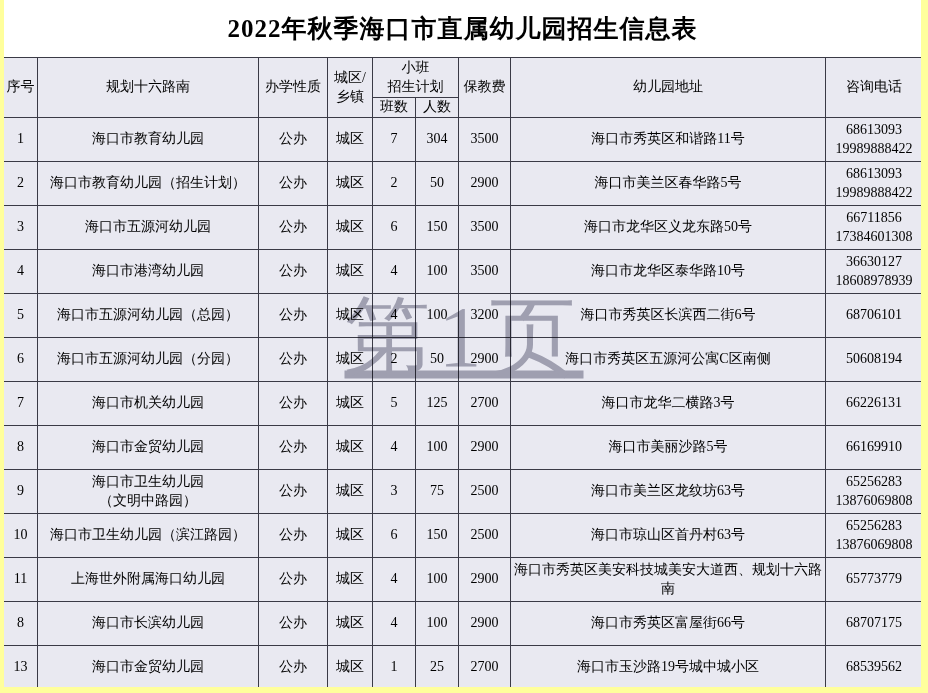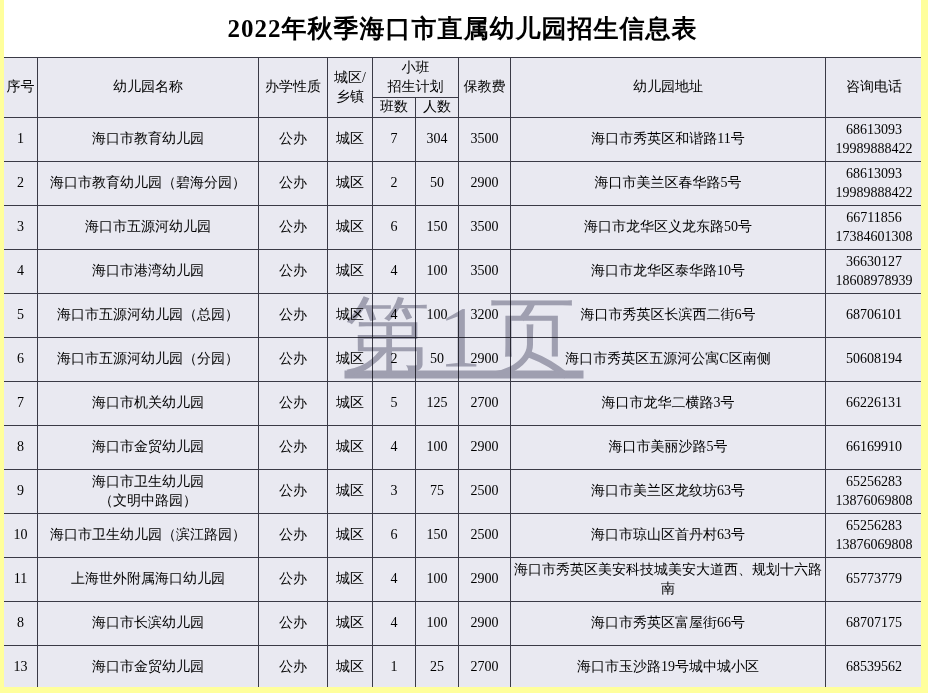--- a/index.html
+++ b/index.html
@@ -91,21 +91,21 @@
       <col style="width:45px">
         <col style="width:43px">
         <col style="width:43px">
       <col style="width:52px">
         <col style="width:315px">
         <col style="width:97px">
     </colgroup>
     <thead>
       <tr class="hdr-top">
         <th rowspan="2">序号</th>
-        <th rowspan="2">幼儿园名称</th>
+        <th rowspan="2">规划十六路南</th>
         <th rowspan="2">办学性质</th>
         <th rowspan="2">城区/
 乡镇</th>
         <th colspan="2">小班
 招生计划</th>
         <th rowspan="2">保教费</th>
         <th rowspan="2">幼儿园地址</th>
         <th rowspan="2">咨询电话</th>
       </tr>
       <tr class="hdr-sub">
@@ -121,21 +121,21 @@
           <td>城区</td>
           <td>7</td>
           <td>304</td>
           <td>3500</td>
           <td>海口市秀英区和谐路11号</td>
           <td>68613093
 19989888422</td>
         </tr>
         <tr>
           <td>2</td>
-          <td>海口市教育幼儿园（碧海分园）</td>
+          <td>海口市教育幼儿园（招生计划）</td>
           <td>公办</td>
           <td>城区</td>
           <td>2</td>
           <td>50</td>
           <td>2900</td>
           <td>海口市美兰区春华路5号</td>
           <td>68613093
 19989888422</td>
         </tr>
         <tr>

